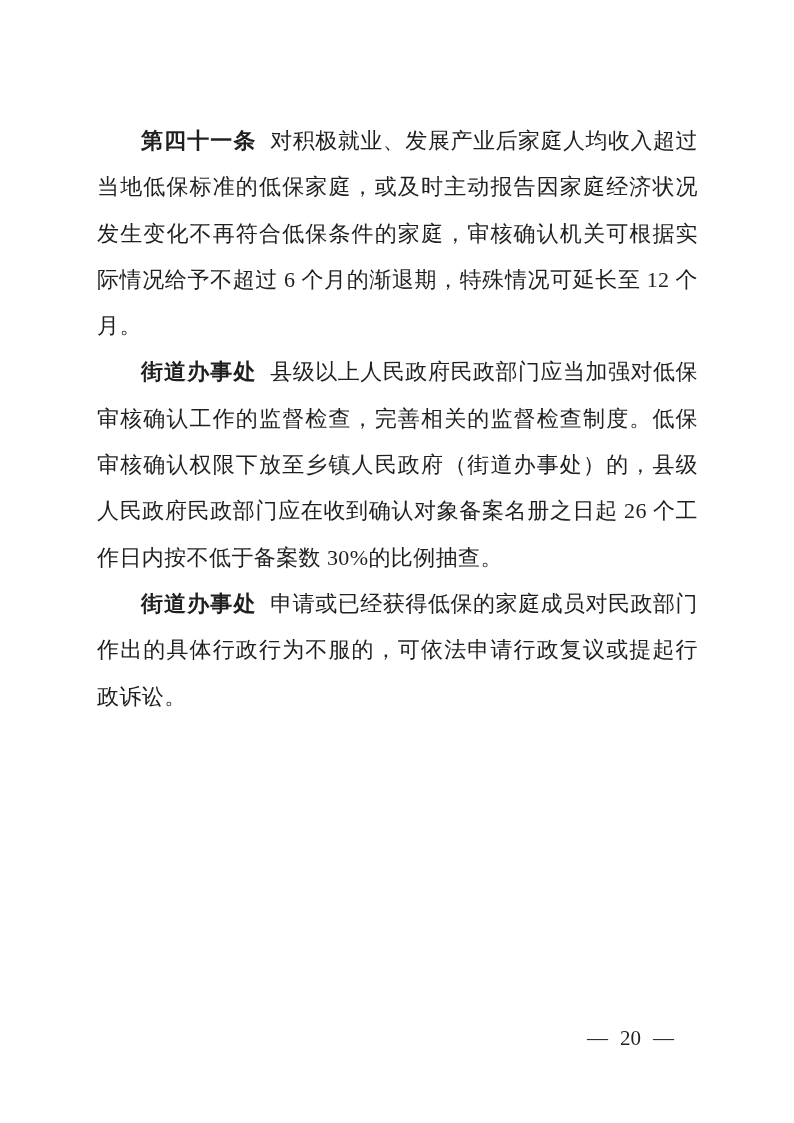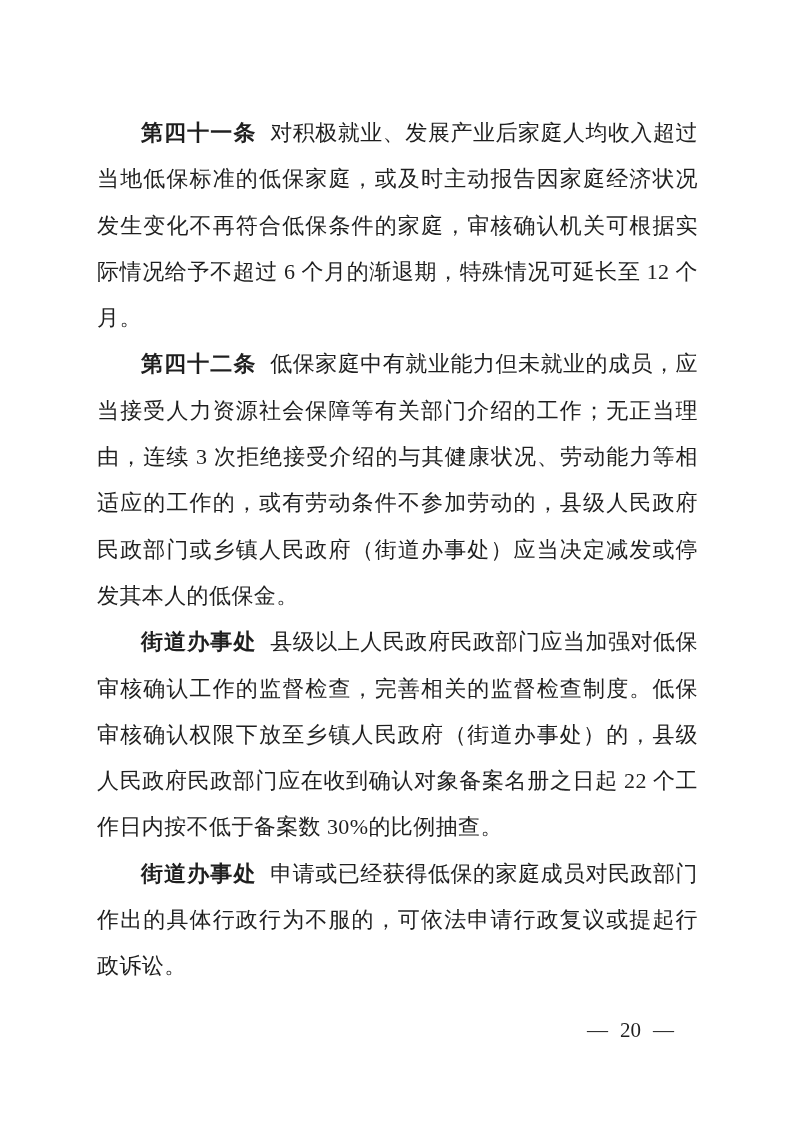--- a/index.html
+++ b/index.html
@@ -10,21 +10,21 @@
   body {
     width: 794px;
     height: 1123px;
     position: relative;
     overflow: hidden;
     font-family: "Liberation Serif", "DejaVu Serif", serif;
     color: #1f1f1f;
   }
   .page {
     position: absolute;
-    left: 0; top: 0;
+    left: 0; top: 8px;
     width: 794px;
     height: 867px;
     background: #ffffff;
   }
   .content {
     position: absolute;
     left: 97px;
     top: 110px;
     width: 601px;
   }
@@ -62,23 +62,22 @@
   }
 </style>
 </head>
 <body>
 
 <div class="page">
 
   <div class="content">
     <p class="para"><b class="artnum">第四十一条</b><span>对积极就业、发展产业后家庭人均收入超过当地低保标准的低保家庭，或及时主动报告因家庭经济状况发生变化不再符合低保条件的家庭，审核确认机关可根据实际情况给予不超过 6 个月的渐退期，特殊情况可延长至 12 个月。</span></p>
 
-    <p class="para"><b class="artnum">第四十二条</b><span>低保家庭中有就业能力但未就业的成员，应当接受人力资源社会保障等有关部门介绍的工作；无正当理由，连续 3 次拒绝接受介绍的与其健康状况、劳动能力等相适应的工作的，或有劳动条件不参加劳动的，县级人民政府民政部门或乡镇人民政府（街道办事处）应当决定减发或停发其本人的低保金。</span></p>
 
-    <p class="para"><b class="artnum">街道办事处</b><span>县级以上人民政府民政部门应当加强对低保审核确认工作的监督检查，完善相关的监督检查制度。低保审核确认权限下放至乡镇人民政府（街道办事处）的，县级人民政府民政部门应在收到确认对象备案名册之日起 22 个工作日内按不低于备案数 30%的比例抽查。</span></p>
+    <p class="para"><b class="artnum">街道办事处</b><span>县级以上人民政府民政部门应当加强对低保审核确认工作的监督检查，完善相关的监督检查制度。低保审核确认权限下放至乡镇人民政府（街道办事处）的，县级人民政府民政部门应在收到确认对象备案名册之日起 26 个工作日内按不低于备案数 30%的比例抽查。</span></p>
 
 
     <p class="para"><b class="artnum">街道办事处</b><span>申请或已经获得低保的家庭成员对民政部门作出的具体行政行为不服的，可依法申请行政复议或提起行政诉讼。</span></p>
 
   </div>
 
   <div class="footer">
     <span class="dash">—</span>
     <span class="num">20</span>
     <span class="dash">—</span>

